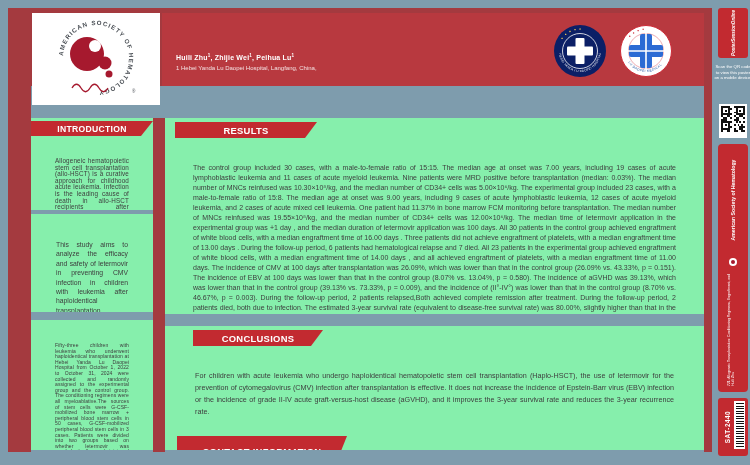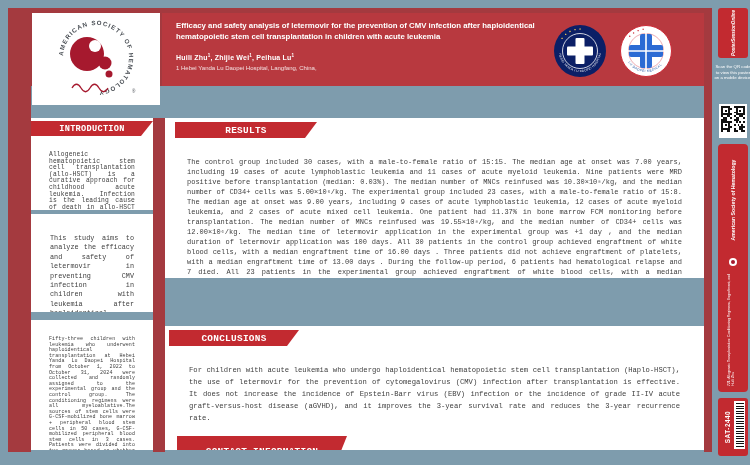--- a/index.html
+++ b/index.html
@@ -15,38 +15,38 @@
 
   .ash-card{position:absolute;left:24px;top:5px;width:128px;height:92px;background:#ffffff;}
   .title-bar{position:absolute;left:154px;top:5px;width:542px;height:73px;background:#B8393F;color:#fff;}
   .title-bar .ttl{position:absolute;left:14px;top:8px;width:362px;font-size:7.8px;font-weight:bold;line-height:10.5px;}
   .title-bar .auth{position:absolute;left:14px;top:40px;font-size:7px;font-weight:bold;letter-spacing:.2px;}
   .title-bar .auth sup{font-size:4.5px;}
   .title-bar .affil{position:absolute;left:14px;top:52px;font-size:6px;color:rgba(255,255,255,.85);}
   .hlogo{position:absolute;top:12px;width:52px;height:52px;}
   .hlogo.one{left:392px;} .hlogo.two{left:458px;}
 
-  .card{position:absolute;background:#ffffff;overflow:hidden;font-family:Liberation Mono, monospace;}
+  .card{position:absolute;background:#86efac;overflow:hidden;}
   .card.intro{left:23px;top:110px;width:122px;height:92px;}
   .card.aim{left:23px;top:206px;width:122px;height:98px;}
   .card.method{left:23px;top:312px;width:122px;height:130px;}
-  .card.results{left:157px;top:110px;width:539px;height:160px;}
+  .card.results{left:157px;top:110px;width:539px;height:196px;}
   .card.concl{left:157px;top:318px;width:539px;height:124px;}
 
   .ribbon{
     background:#C22A30;color:#fff;font-weight:bold;text-align:center;
     clip-path:polygon(0 0,100% 0,calc(100% - 12px) 100%,0 100%);
     display:flex;align-items:center;justify-content:center;
   }
   .ribbon.full{margin:3px 0 0 0;width:100%;height:15px;font-size:8.6px;letter-spacing:.3px;}
   .ribbon.res{margin:4px 0 0 10px;width:142px;height:16px;font-size:9.4px;letter-spacing:.3px;}
-  .ribbon.con{margin:4px 0 0 4px;width:130px;height:16px;font-size:9.4px;letter-spacing:.3px;}
+  .ribbon.con{margin:4px 0 0 28px;width:130px;height:16px;font-size:9.4px;letter-spacing:.3px;}
   .ribbon.contact{margin:10px 0 0 12px;width:170px;height:30px;font-size:9.4px;letter-spacing:.3px;}
 
-  .card p{margin:12px;color:#3d3d3d;text-align:justify;}
+  .card p{margin:18px;color:#3d3d3d;text-align:justify;}
   .intro p{padding:4px 6px;font-size:6.3px;line-height:6.6px;letter-spacing:.15px;}
   .aim p{padding:8px 7px;font-size:6.8px;line-height:9.4px;}
   .method p{padding:5px 6px;font-size:5px;line-height:5.6px;letter-spacing:.1px;}
   .results p{padding:7px 10px;font-size:7px;line-height:10px;}
   .concl p.body{padding:6px 12px 0;font-size:7.2px;line-height:12px;}
   .concl p.email{padding:8px 12px;font-size:7px;text-align:left;}
 
   
   .pso-box{position:absolute;left:718px;top:8px;width:30px;height:50px;background:#C22A30;border-radius:3px;}
   .rot90{position:absolute;transform:translate(-50%,-50%) rotate(-90deg);white-space:nowrap;}
@@ -87,21 +87,20 @@
         <circle cx="63" cy="33" r="6" fill="#ffffff"></circle>
         <circle cx="73" cy="50" r="6.5" fill="#A6192E"></circle>
         <circle cx="77" cy="61" r="3.5" fill="#A6192E"></circle>
         <path d="M40,75 c3,-5 6,-5 9,0 c3,5 6,5 9,0 c3,-5 6,-5 9,0 c3,5 6,5 9,0" stroke="#A6192E" fill="none" stroke-width="1.3"></path>
         <text x="100" y="80" font-size="4.5" fill="#4a4f55">®</text>
       </svg>
     </span>
   </div>
 
   <div class="title-bar">
-    <div class="ttl">Efficacy and safety analysis of letermovir for the prevention of CMV infection after haploidentical hematopoietic stem cell transplantation in children with acute leukemia</div>
     <div class="auth">
       <span><span>Huili Zhu</span><sup>1</sup><span>, </span></span>
       <span><span>Zhijie Wei</span><sup>1</sup><span>,  </span></span>
       <span><span>Peihua Lu</span><sup>1</sup><span></span></span>
     </div>
     <div class="affil">1 Hebei Yanda Lu Daopei Hospital, Langfang, China,</div>
 
     <span class="hlogo one">
       <svg width="52" height="52" viewBox="0 0 52 52">
         <defs>

